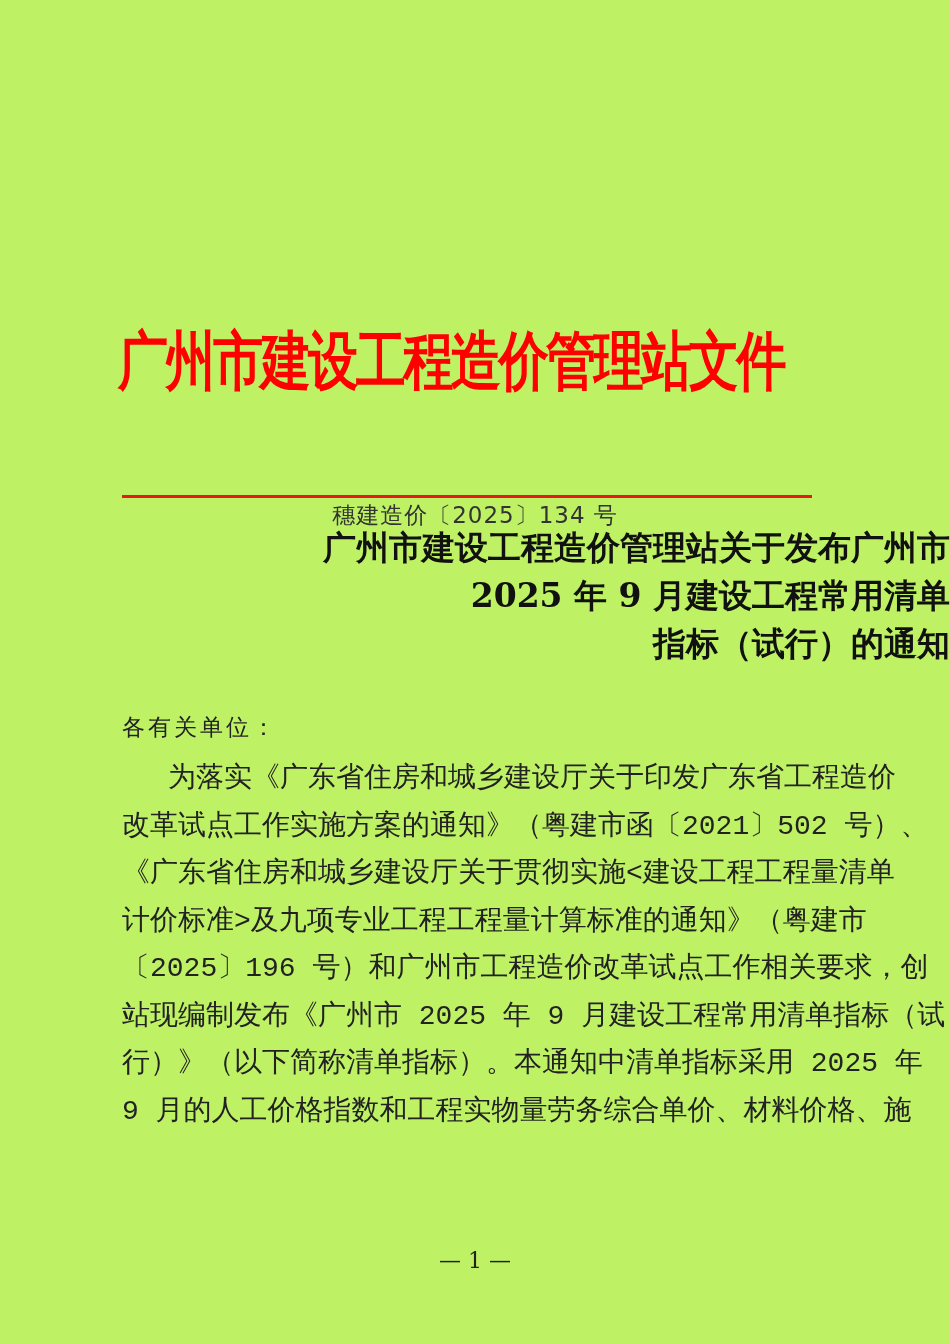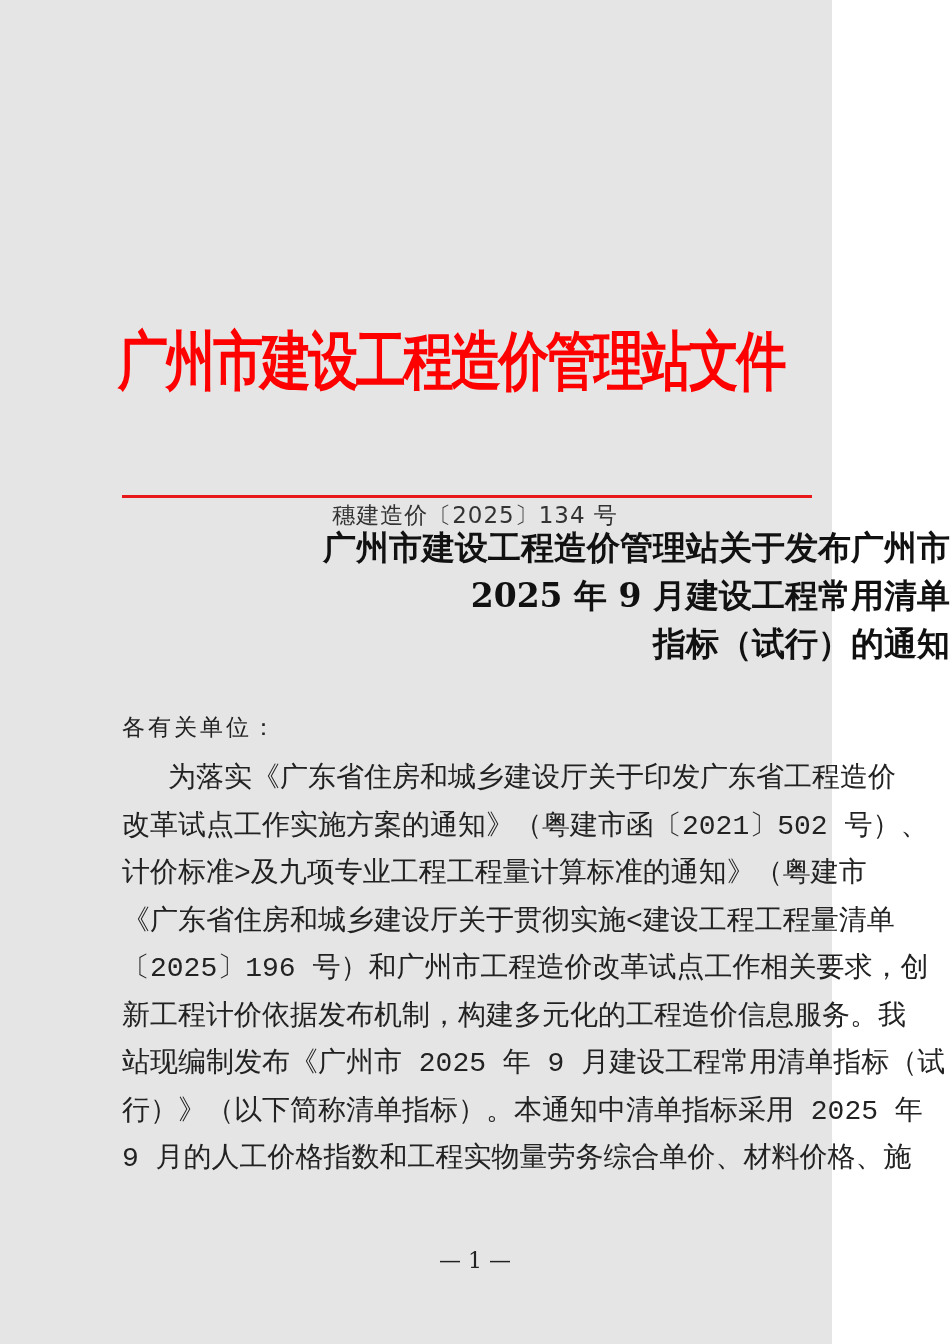--- a/index.html
+++ b/index.html
@@ -1,17 +1,17 @@
 <!DOCTYPE html>
 <html><head>
 <meta charset="utf-8">
 <style>
   html, body { margin: 0; padding: 0; background: #ffffff; }
   body { width: 950px; height: 1344px; position: relative; overflow: hidden; font-family: "DejaVu Serif", "Liberation Serif", serif; color: #1a1a1a; }
-  .page { position: absolute; left: 0; top: 0; width: 832px; height: 1344px; background: #e5e5e5; }
+  .page { position: absolute; left: 0; top: 0; width: 950px; height: 1344px; background: #bef264; }
   .masthead { position: absolute; left: 118px; top: 318px; width: 690px; height: 86px; color: #ff0000; font-family: "DejaVu Sans", "Liberation Sans", sans-serif; font-weight: bold; font-size: 64px; letter-spacing: -3px; line-height: 86px; white-space: nowrap; transform: scaleX(0.78); transform-origin: left center; }
   .doc-number { position: absolute; left: 0; width: 950px; top: 452px; text-align: center; font-family: "DejaVu Sans", "Liberation Sans", sans-serif; font-size: 23px; color: #333; letter-spacing: 1px; margin-top: 48px; }
   .red-rule { position: absolute; left: 122px; top: 495px; width: 690px; height: 3px; background: #e8191b; }
   .title { position: absolute; left: 0; width: 950px; top: 524px; text-align: right; font-weight: bold; font-size: 33px; line-height: 48px; color: #111; }
   .title div { white-space: nowrap; }
   .salutation { position: absolute; left: 122px; top: 712px; font-size: 23px; letter-spacing: 3px; color: #222; font-family: "DejaVu Sans", "Liberation Sans", sans-serif; text-align: center; }
   .body-text { position: absolute; left: 122px; top: 755px; width: 706px; font-size: 28px; line-height: 47.5px; color: #222; font-family: Liberation Mono, monospace; }
   .body-line { white-space: nowrap; text-align: justify; text-align-last: justify; height: 47.5px; }
   .body-line.indent { padding-left: 46px; }
   .page-footer { position: absolute; left: 0; width: 950px; top: 1248px; text-align: center; font-size: 22px; color: #222; }
@@ -31,24 +31,23 @@
     <div>广州市建设工程造价管理站关于发布广州市</div>
     <div>2025 年 9 月建设工程常用清单</div>
     <div>指标（试行）的通知</div>
   </div>
 
   <div class="salutation">各有关单位：</div>
 
   <div class="body-text">
     <div class="body-line indent">为落实《广东省住房和城乡建设厅关于印发广东省工程造价</div>
     <div class="body-line">改革试点工作实施方案的通知》（粤建市函〔2021〕502 号）、</div>
+    <div class="body-line">《广东省住房和城乡建设厅关于贯彻实施&lt;建设工程工程量清单</div>
     <div class="body-line">计价标准&gt;及九项专业工程工程量计算标准的通知》（粤建市</div>
-    <div class="body-line">《广东省住房和城乡建设厅关于贯彻实施&lt;建设工程工程量清单</div>
     <div class="body-line">〔2025〕196 号）和广州市工程造价改革试点工作相关要求，创</div>
-    <div class="body-line">新工程计价依据发布机制，构建多元化的工程造价信息服务。我</div>
     <div class="body-line">站现编制发布《广州市 2025 年 9 月建设工程常用清单指标（试</div>
     <div class="body-line">行）》（以下简称清单指标）。本通知中清单指标采用 2025 年</div>
     <div class="body-line">9 月的人工价格指数和工程实物量劳务综合单价、材料价格、施</div>
   </div>
 
   <div class="page-footer">— 1 —</div>
 
 </div>
 
 </body></html>

